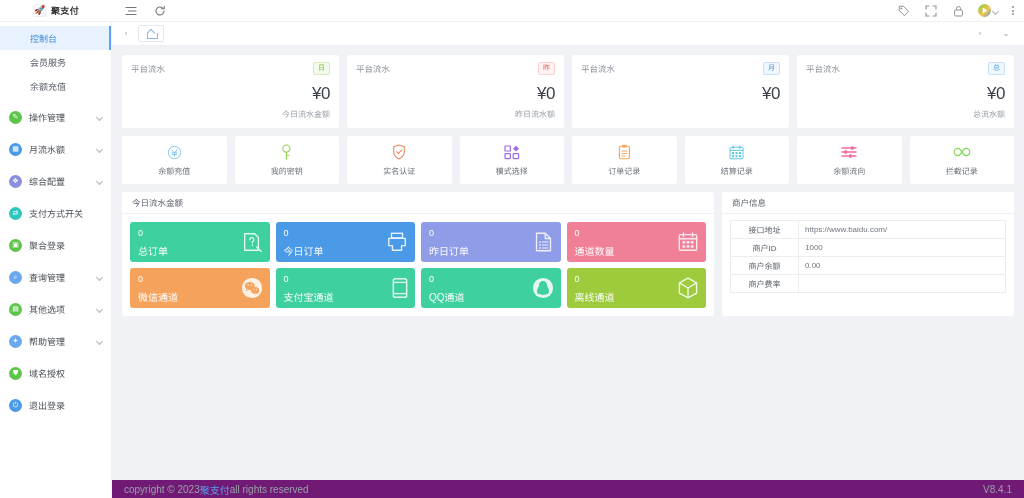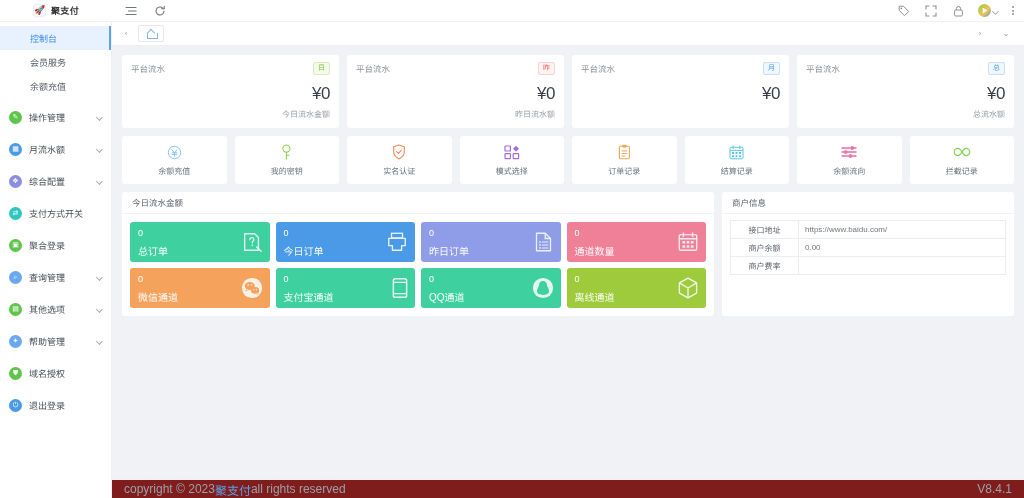--- a/index.html
+++ b/index.html
@@ -118,22 +118,22 @@
 
   .right-panel { width: 292px; flex: 0 0 292px; }
   .info-table { padding: 6px 8px 8px 8px; }
   table { width: 100%; border-collapse: collapse; }
   td { border: 1px solid #ebedf0; font-size: 8px; color: #646a73; padding: 3px 6px;
        height: 15px; }
   td.k { width: 68px; text-align: center; color: #5b616a; }
   td.v { color: #70767e; word-break: break-all; }
 
   
-  .footer { height: 19px; background: #7f1d1d; display: flex; align-items: center;
-            padding: 0 12px; font-size: 12px; color: #9aa0a8; flex: 0 0 19px;
+  .footer { height: 19px; background: #701a75; display: flex; align-items: center;
+            padding: 0 12px; font-size: 10px; color: #9aa0a8; flex: 0 0 19px;
             border-top: 1px solid #eef0f3; }
   .footer a { color: #5a9fe8; text-decoration: none; }
   .footer-right { margin-left: auto; }
   svg { display: block; }
 </style>
 </head>
 <body>
 
 <div class="app">
 
@@ -531,20 +531,24 @@
           <div class="panel right-panel">
             <div class="panel-head">商户信息</div>
             <div class="info-table">
               <table>
                 <tbody>
                     <tr>
                   <td class="k">接口地址</td>
                   <td class="v">https://www.baidu.com/</td>
                 </tr>
                 <tr>
+                  <td class="k">商户ID</td>
+                  <td class="v">1000</td>
+                </tr>
+                <tr>
                   <td class="k">商户余额</td>
                   <td class="v">0.00</td>
                 </tr>
                 <tr>
                   <td class="k">商户费率</td>
                   <td class="v"></td>
                 </tr>
               </tbody>
                 </table>
             </div>

